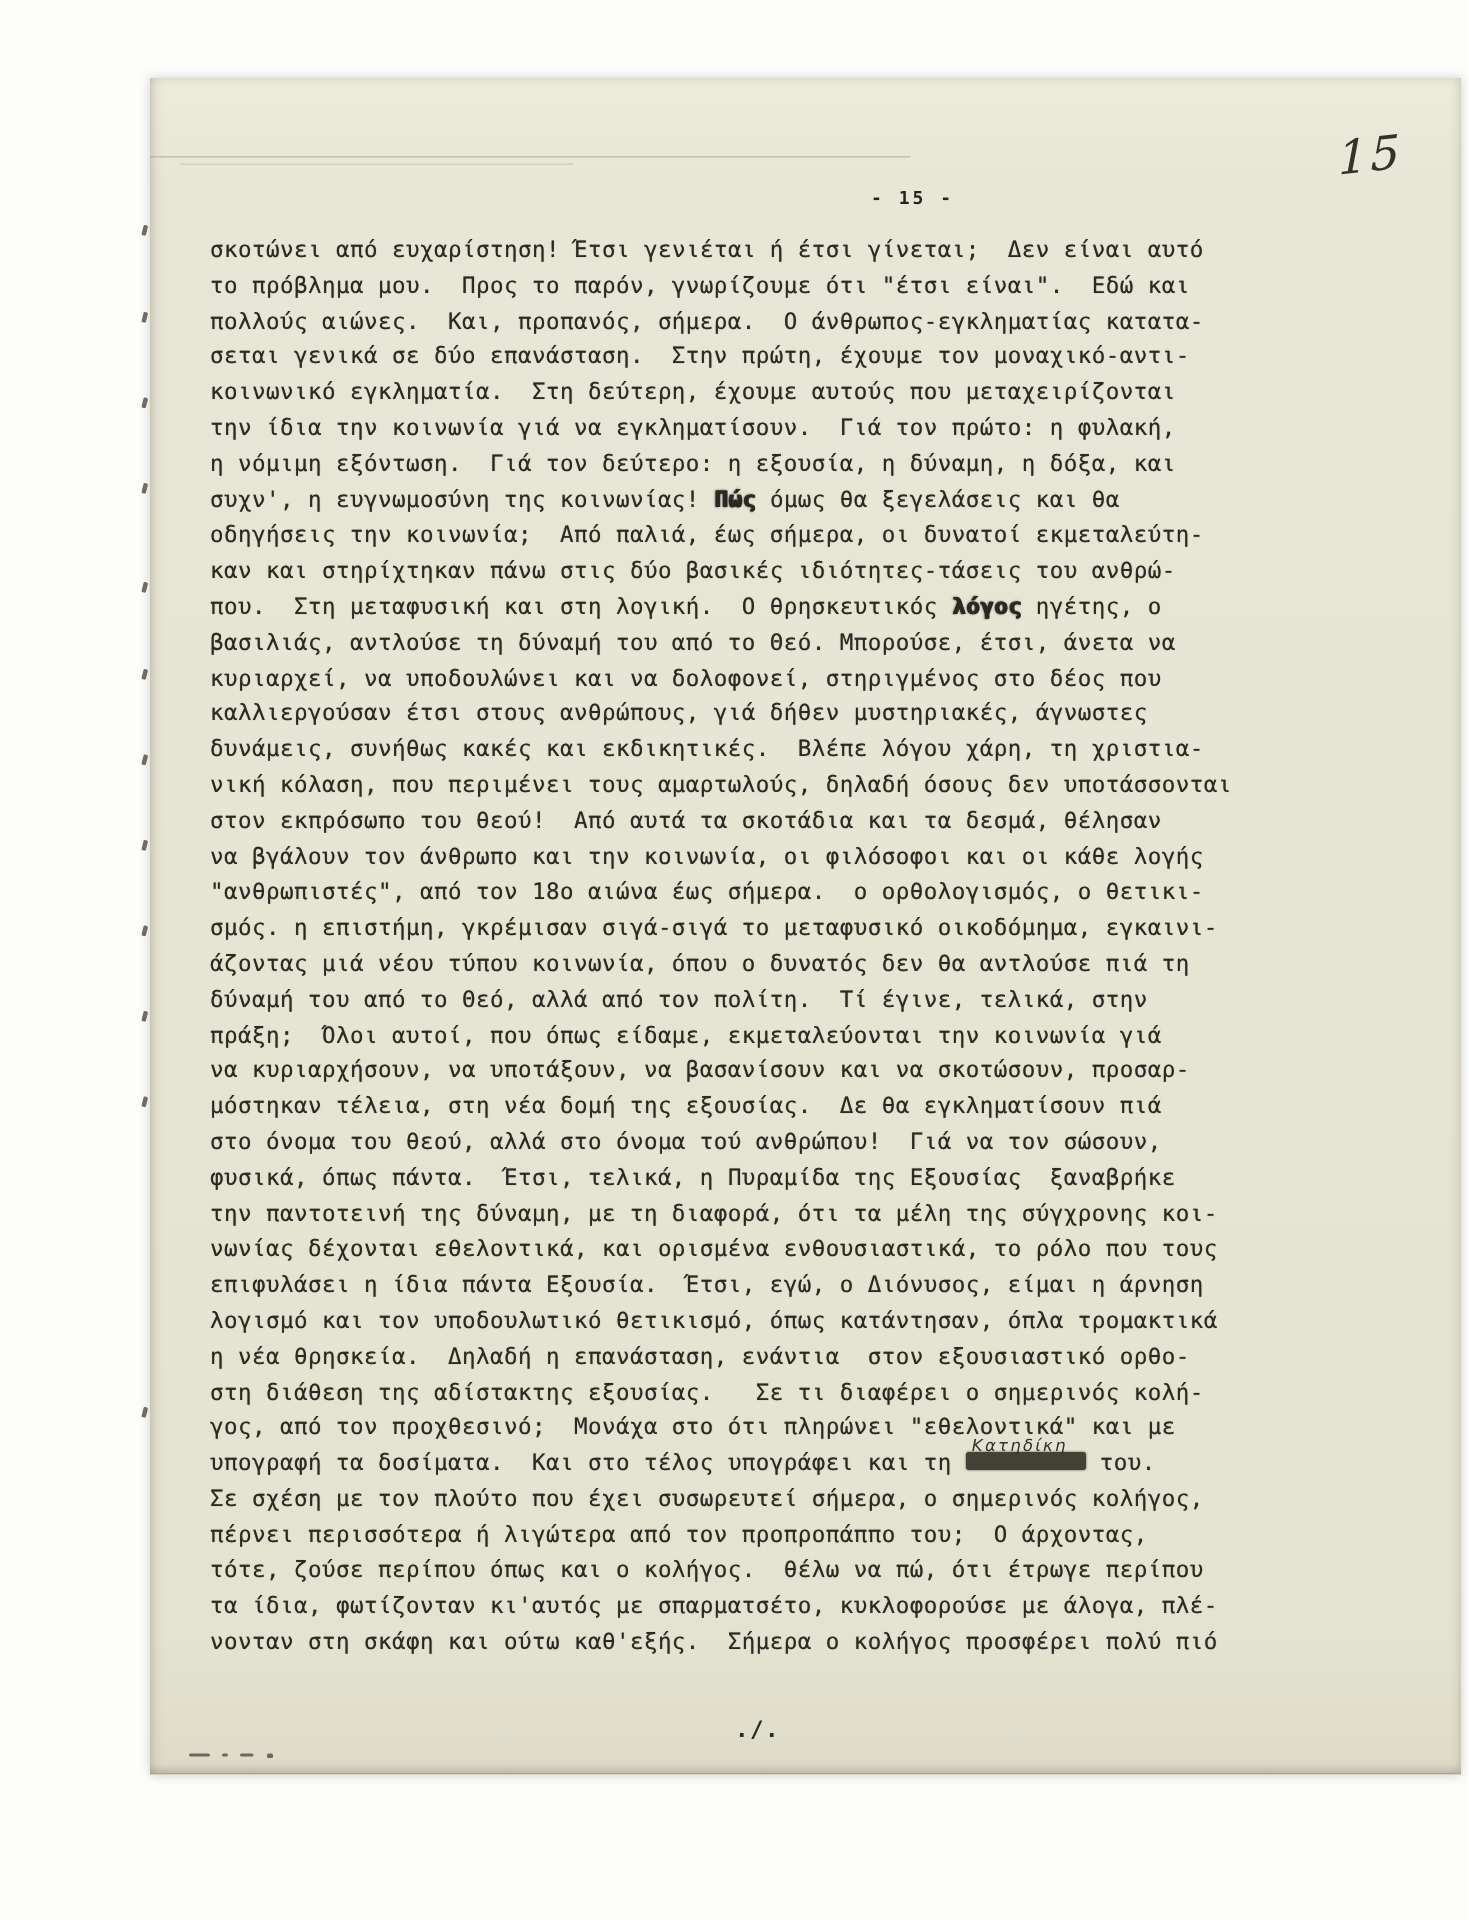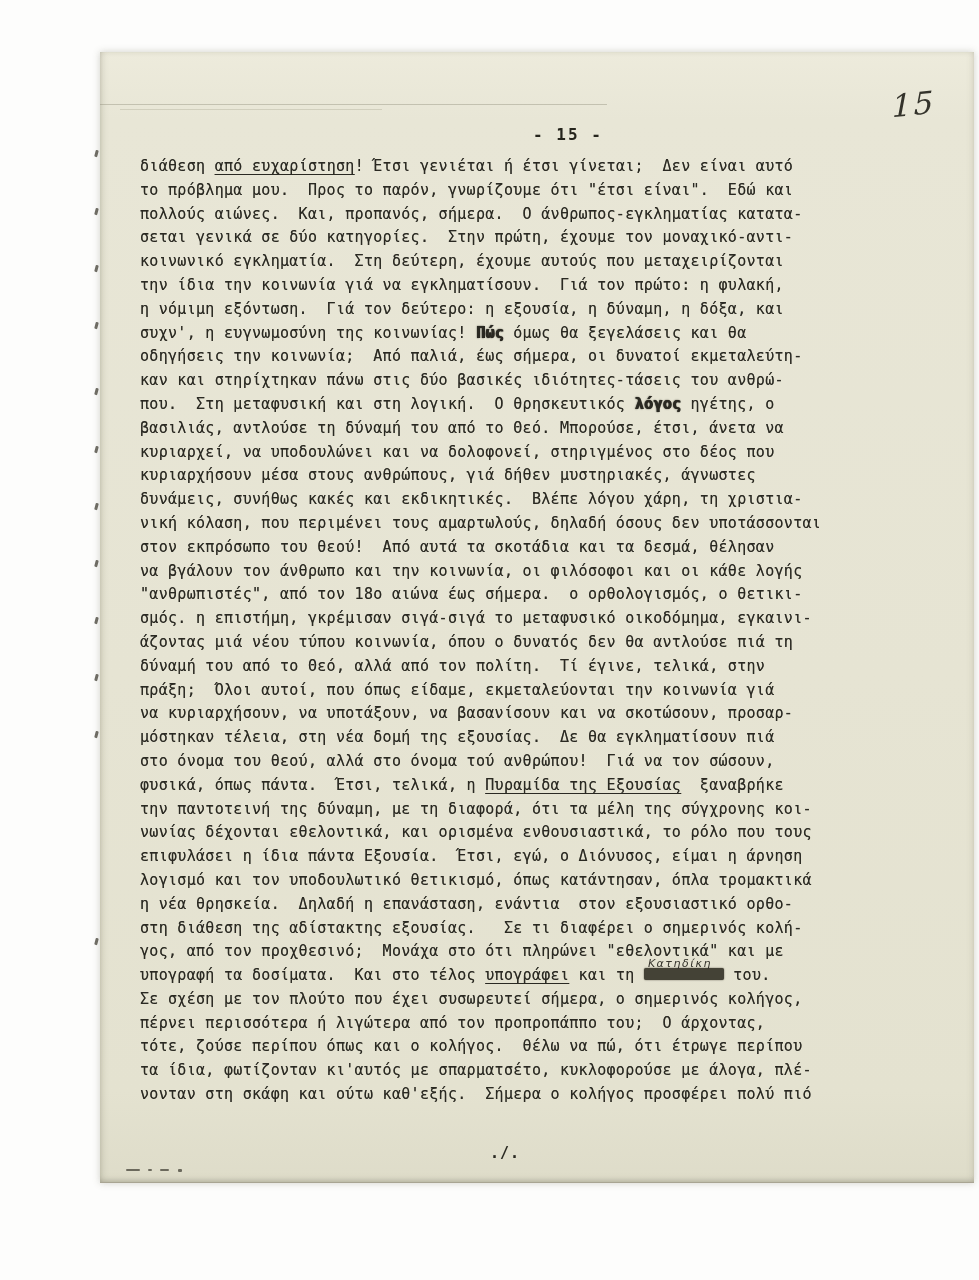--- a/index.html
+++ b/index.html
@@ -25,31 +25,31 @@
     position:absolute;left:20px;top:57px;width:30%;height:1px;
     background:rgba(125,122,102,.22);
   }
   .hw-page-num{
     position:absolute;left:792px;top:34px;
     font-family:"DejaVu Serif", serif;font-style:italic;
     font-size:31px;color:#34332b;transform:rotate(-6deg) skewX(-6deg);
     letter-spacing:2px;
   }
   .header-num{
-    position:absolute;left:433px;top:73px;width:90px;text-align:left;
-    font-size:16px;font-weight:700;color:#26251d;letter-spacing:2px;
+    position:absolute;left:446px;top:73px;width:90px;text-align:right;
+    font-size:12px;font-weight:700;color:#26251d;letter-spacing:2px;
   }
   .textblock{
     position:absolute;left:40px;top:103px;width:760px;
     font-size:15px;line-height:23.8px;color:#2a2922;
     letter-spacing:.3px;
   }
   .line{white-space:pre;height:23.8px;
     text-shadow:0 0 .6px rgba(42,41,34,.55);}
-  .s-u{text-decoration:underline;text-underline-offset:3px;text-decoration-thickness:1.4px;}
+  .s-u{text-underline-offset:3px;text-decoration-thickness:1.4px;}
   .s-ov{font-weight:700;text-shadow:1px 0 0 currentColor,0 0 1.5px currentColor;text-align:right;}
   .s-rd{
     display:inline-block;position:relative;width:80px;height:12px;
     background:#444236;border-radius:2px;vertical-align:baseline;
     box-shadow:0 0 1.5px #444236;
   }
   .hw-note{
     position:absolute;left:4px;top:-16px;
     font-family:"DejaVu Sans", sans-serif;font-style:italic;
     font-size:11px;font-weight:400;color:#33322a;letter-spacing:1.5px;
@@ -76,34 +76,34 @@
 <div class="canvas">
   <div class="paper">
     <div class="top-crease"></div>
     <div class="top-crease2"></div>
 
     <div class="hw-page-num">15</div>
 
     <div class="header-num">- 15 -</div>
 
     <div class="textblock" id="textblock">
-        <div class="line"><span>διάθεση </span><span class="s-u">από ευχαρίστηση</span><span>! Έτσι γενιέται ή έτσι γίνεται;  Δεν είναι αυτό</span></div>
+        <div class="line"><span>σκοτώνει </span><span class="s-u">από ευχαρίστηση</span><span>! Έτσι γενιέται ή έτσι γίνεται;  Δεν είναι αυτό</span></div>
         <div class="line"><span>το πρόβλημα μου.  Προς το παρόν, γνωρίζουμε ότι "έτσι είναι".  Εδώ και</span></div>
         <div class="line"><span>πολλούς αιώνες.  Και, προπανός, σήμερα.  Ο άνθρωπος-εγκληματίας κατατα-</span></div>
-        <div class="line"><span>σεται γενικά σε δύο κατηγορίες.  Στην πρώτη, έχουμε τον μοναχικό-αντι-</span></div>
+        <div class="line"><span>σεται γενικά σε δύο επανάσταση.  Στην πρώτη, έχουμε τον μοναχικό-αντι-</span></div>
         <div class="line"><span>κοινωνικό εγκληματία.  Στη δεύτερη, έχουμε αυτούς που μεταχειρίζονται</span></div>
         <div class="line"><span>την ίδια την κοινωνία γιά να εγκληματίσουν.  Γιά τον πρώτο: η φυλακή,</span></div>
         <div class="line"><span>η νόμιμη εξόντωση.  Γιά τον δεύτερο: η εξουσία, η δύναμη, η δόξα, και</span></div>
         <div class="line"><span>συχν', η ευγνωμοσύνη της κοινωνίας! </span><span class="s-ov">Πώς</span><span> όμως θα ξεγελάσεις και θα</span></div>
         <div class="line"><span>οδηγήσεις την κοινωνία;  Από παλιά, έως σήμερα, οι δυνατοί εκμεταλεύτη-</span></div>
         <div class="line"><span>καν και στηρίχτηκαν πάνω στις δύο βασικές ιδιότητες-τάσεις του ανθρώ-</span></div>
         <div class="line"><span>που.  Στη μεταφυσική και στη λογική.  Ο θρησκευτικός </span><span class="s-ov">λόγος</span><span> ηγέτης, ο</span></div>
         <div class="line"><span>βασιλιάς, αντλούσε τη δύναμή του από το Θεό. Μπορούσε, έτσι, άνετα να</span></div>
         <div class="line"><span>κυριαρχεί, να υποδουλώνει και να δολοφονεί, στηριγμένος στο δέος που</span></div>
-        <div class="line"><span>κυριαρχήσουν μέσα στους ανθρώπους, γιά δήθεν μυστηριακές, άγνωστες</span></div>
+        <div class="line"><span>καλλιεργούσαν έτσι στους ανθρώπους, γιά δήθεν μυστηριακές, άγνωστες</span></div>
         <div class="line"><span>δυνάμεις, συνήθως κακές και εκδικητικές.  Βλέπε λόγου χάρη, τη χριστια-</span></div>
         <div class="line"><span>νική κόλαση, που περιμένει τους αμαρτωλούς, δηλαδή όσους δεν υποτάσσονται</span></div>
         <div class="line"><span>στον εκπρόσωπο του θεού!  Από αυτά τα σκοτάδια και τα δεσμά, θέλησαν</span></div>
         <div class="line"><span>να βγάλουν τον άνθρωπο και την κοινωνία, οι φιλόσοφοι και οι κάθε λογής</span></div>
         <div class="line"><span>"ανθρωπιστές", από τον 18ο αιώνα έως σήμερα.  ο ορθολογισμός, ο θετικι-</span></div>
         <div class="line"><span>σμός. η επιστήμη, γκρέμισαν σιγά-σιγά το μεταφυσικό οικοδόμημα, εγκαινι-</span></div>
         <div class="line"><span>άζοντας μιά νέου τύπου κοινωνία, όπου ο δυνατός δεν θα αντλούσε πιά τη</span></div>
         <div class="line"><span>δύναμή του από το Θεό, αλλά από τον πολίτη.  Τί έγινε, τελικά, στην</span></div>
         <div class="line"><span>πράξη;  Όλοι αυτοί, που όπως είδαμε, εκμεταλεύονται την κοινωνία γιά</span></div>
         <div class="line"><span>να κυριαρχήσουν, να υποτάξουν, να βασανίσουν και να σκοτώσουν, προσαρ-</span></div>

